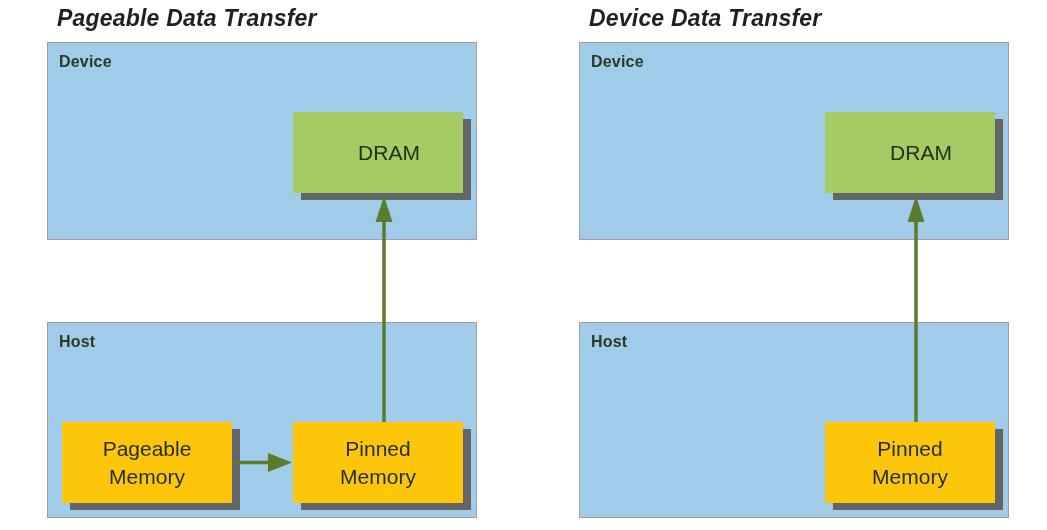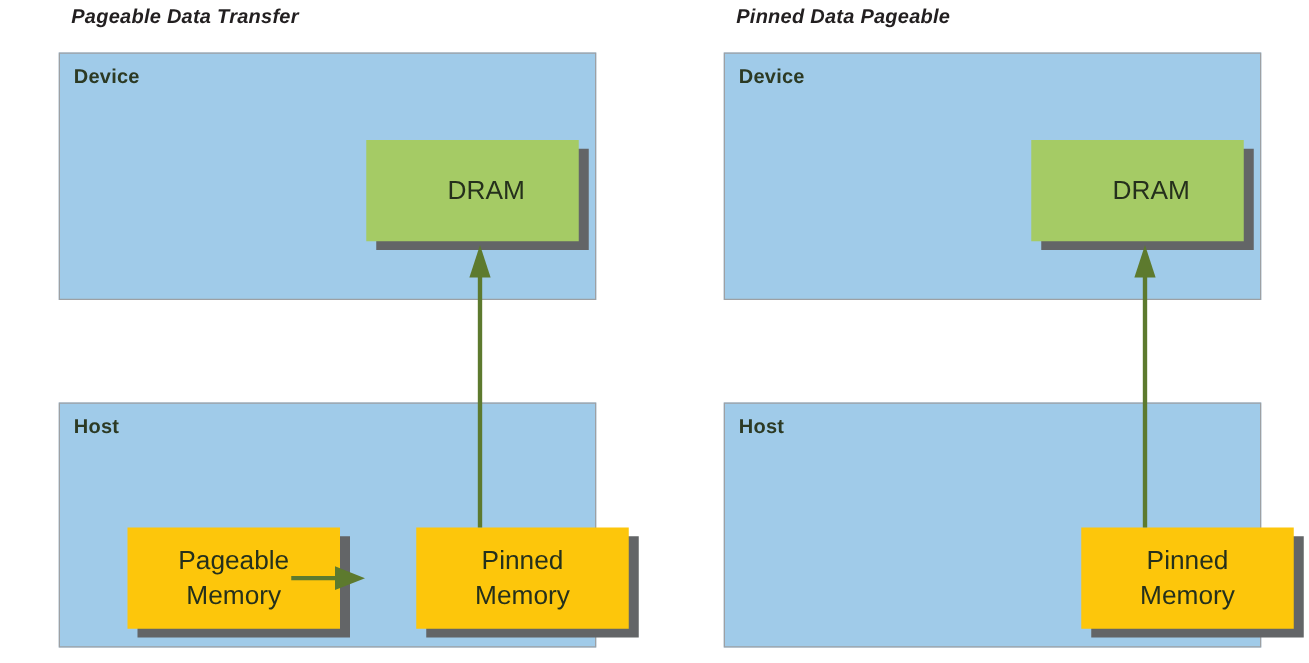--- a/index.html
+++ b/index.html
@@ -21,21 +21,21 @@
     position: relative;
     overflow: hidden;
   }
   .canvas {
     position: absolute; left: 0; top: 0;
     width: 1047px; height: 530px;
     background: #ffffff;
   }
   .panel-title {
     position: absolute;
-    font-size: 16px;
+    font-size: 23px;
     font-weight: bold;
     font-style: italic;
     color: var(--title-ink);
     letter-spacing: 0.2px;
     white-space: nowrap;
     text-align: center;
   }
   .bigbox {
     position: absolute;
     background: var(--panel-blue);
@@ -56,21 +56,21 @@
     flex-direction: column;
     align-items: center;
     justify-content: center;
     box-shadow: 8px 7px 0 var(--shadow-gray);
     font-size: 21px;
     line-height: 28px;
     color: var(--node-label-ink);
     text-align: center;
   }
   .node.green { background: var(--node-green); padding-left: 22px; }
-  .node.yellow { background: var(--node-yellow); margin-left: 40px; }
+  .node.yellow { background: var(--node-yellow); }
   .arrow-layer {
     position: absolute; left: 0; top: 0;
     width: 1047px; height: 530px;
     pointer-events: none;
   }
   .arrow-layer line { stroke: var(--arrow-olive); stroke-width: 3.5; }
   .arrow-layer polygon { fill: var(--arrow-olive); }
 </style>
 </head>
 <body>
@@ -94,21 +94,21 @@
   <div class="node yellow" style="left:62px; top:422px;">
     <span>Pageable</span>
     <span>Memory</span>
   </div>
 
   <div class="node yellow" style="left:293px; top:422px;">
     <span>Pinned</span>
     <span>Memory</span>
   </div>
 
-  <div class="panel-title" style="left:589px; top:5px;">Pinned Data Pageable</div>
+  <div class="panel-title" style="left:589px; top:5px;">Device Data Transfer</div>
 
   <div class="bigbox" style="left:579px; top:42px; width:430px; height:198px;">
     <span class="bigbox-label">Device</span>
   </div>
 
   <div class="node green" style="left:825px; top:112px;">
     <span>DRAM</span>
   </div>
 
   <div class="bigbox" style="left:579px; top:322px; width:430px; height:196px;">

